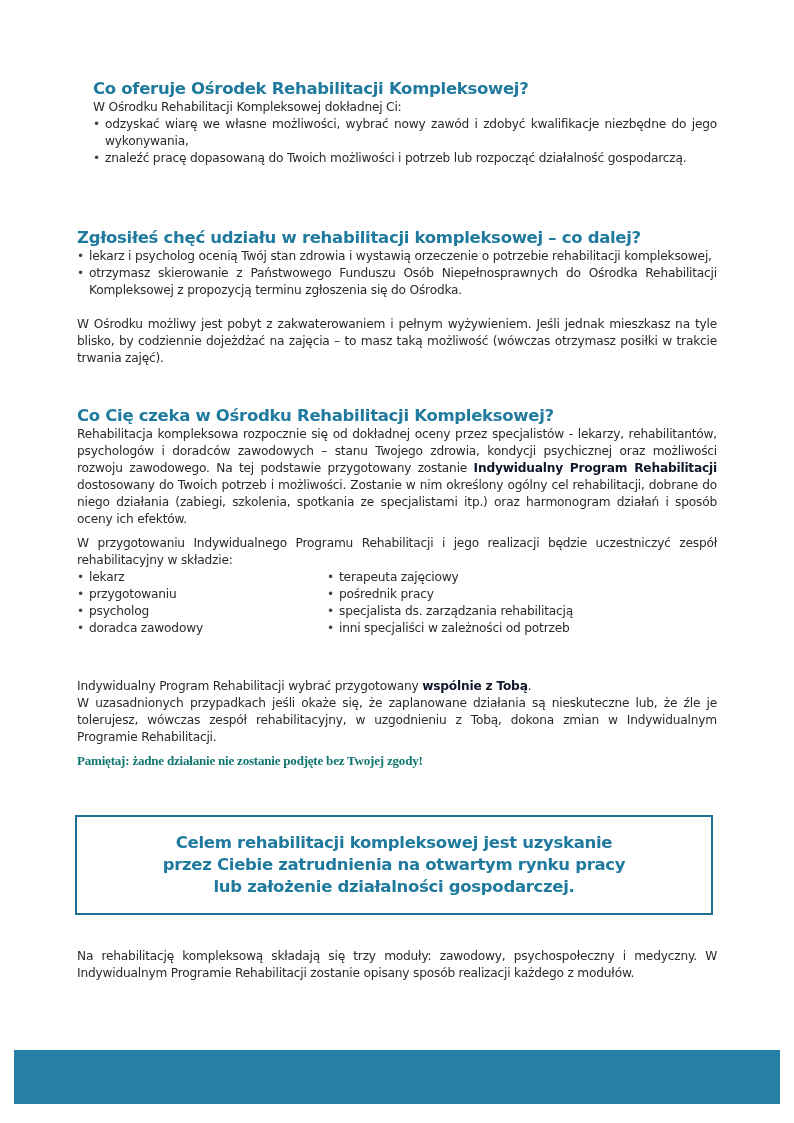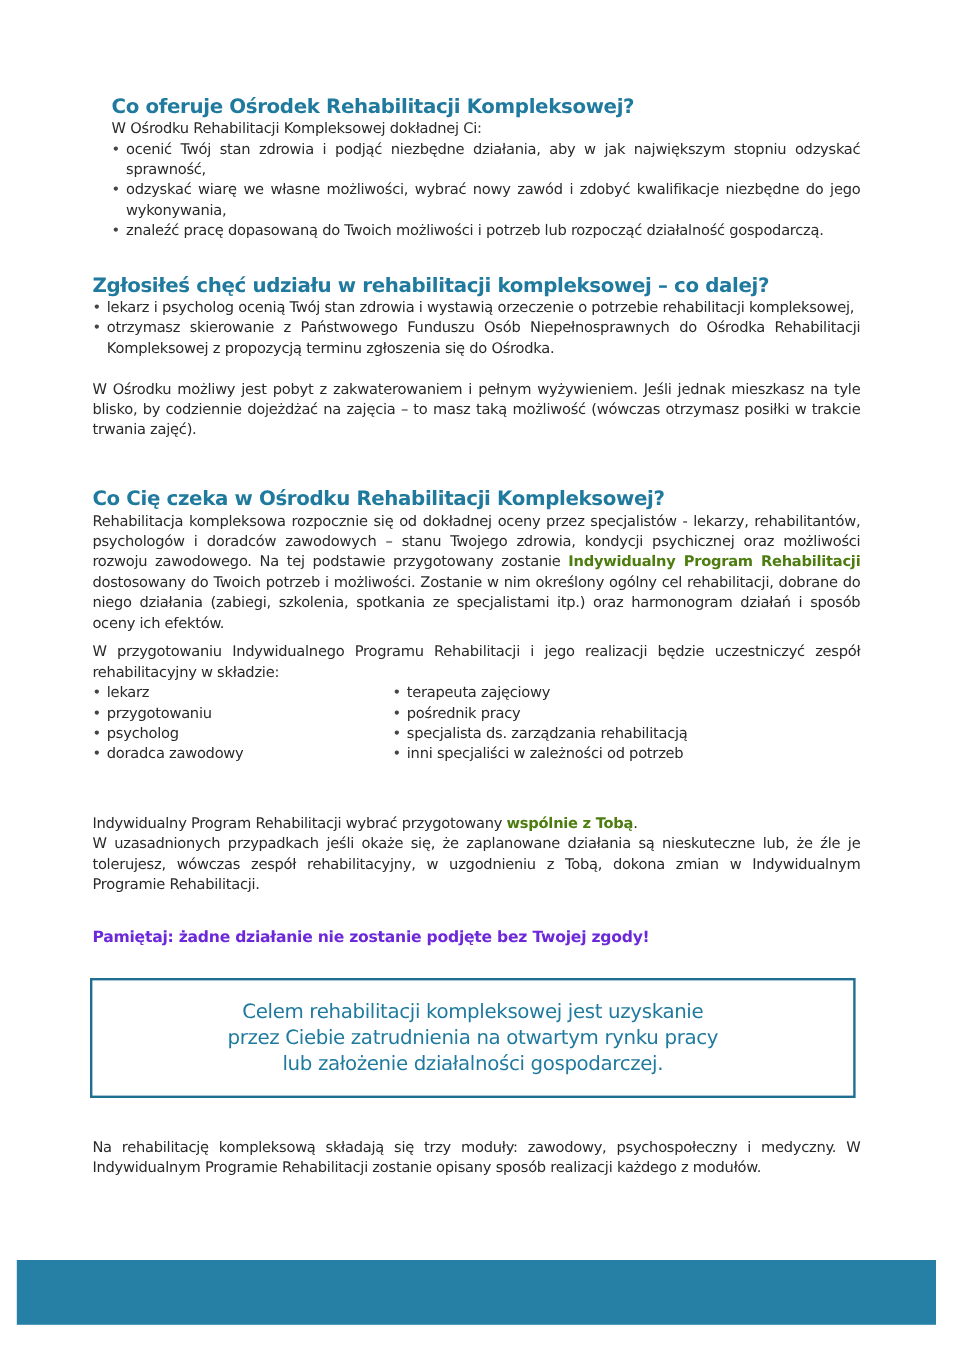--- a/index.html
+++ b/index.html
@@ -10,52 +10,51 @@
   .page { position: absolute; left: 77px; top: 0; width: 640px; }
   h2 {
     margin: 0; font-size: 16.5px; font-weight: bold; color: #1f7a9e;
     letter-spacing: -0.3px; line-height: 20px;
   }
   p, li { font-size: 12.2px; line-height: 17px; margin: 0; letter-spacing: -0.2px; }
   p.just { text-align: justify; }
   ul { list-style: none; margin: 0; padding: 0; }
   ul li { position: relative; padding-left: 12px; text-align: justify; }
   ul li::before { content: "•"; position: absolute; left: 0; top: 0; color: #444; }
-  .hl { color: #4d7c0f; font-weight: bold; }
+  .hl { color: #0f172a; font-weight: bold; }
   .sec1 { position: absolute; top: 79px; margin-left: 16px; }
   .sec2 { position: absolute; top: 228px; }
   .sec3 { position: absolute; top: 406px; }
   .team { position: absolute; top: 535px; }
   .cols { display: flex; }
   .cols ul { width: 250px; }
   .ipr { position: absolute; top: 678px; }
-  .remember { position: absolute; top: 773px; font-weight: bold; font-size: 13px; color: #6d28d9; }
+  .remember { position: absolute; top: 752px; font-weight: bold; font-size: 13px; color: #0f766e; font-family: Liberation Serif, serif; }
   .goal-box {
     position: absolute; left: 75px; top: 815px; width: 638px; height: 100px;
     border: 2.5px solid #1f6f93; box-sizing: border-box;
     display: flex; align-items: center; justify-content: center; text-align: center;
   }
   .goal-box p {
-    color: #1f7a9e; font-weight: normal; font-size: 16.5px; line-height: 22px; letter-spacing: -0.3px;
+    color: #1f7a9e; font-weight: bold; font-size: 16.5px; line-height: 22px; letter-spacing: -0.3px;
   }
   .modules { position: absolute; top: 948px; }
   .band {
     position: absolute; left: 14px; top: 1050px; width: 766px; height: 54px; background: #2680a6;
   }
 </style>
 </head>
 <body>
 
 <div class="page">
 
   <section class="sec1">
     <h2>Co oferuje Ośrodek Rehabilitacji Kompleksowej?</h2>
     <p>W Ośrodku Rehabilitacji Kompleksowej dokładnej Ci:</p>
     <ul>
-      <li>ocenić Twój stan zdrowia i podjąć niezbędne działania, aby w jak największym stopniu odzyskać sprawność,</li>
       <li>odzyskać wiarę we własne możliwości, wybrać nowy zawód i zdobyć kwalifikacje niezbędne do jego wykonywania,</li>
       <li>znaleźć pracę dopasowaną do Twoich możliwości i potrzeb lub rozpocząć działalność gospodarczą.</li>
     </ul>
   </section>
 
   <section class="sec2">
     <h2>Zgłosiłeś chęć udziału w rehabilitacji kompleksowej – co dalej?</h2>
     <ul>
       <li>lekarz i psycholog ocenią Twój stan zdrowia i wystawią orzeczenie o potrzebie rehabilitacji kompleksowej,</li>
       <li>otrzymasz skierowanie z Państwowego Funduszu Osób Niepełnosprawnych do Ośrodka Rehabilitacji Kompleksowej z propozycją terminu zgłoszenia się do Ośrodka.</li>

